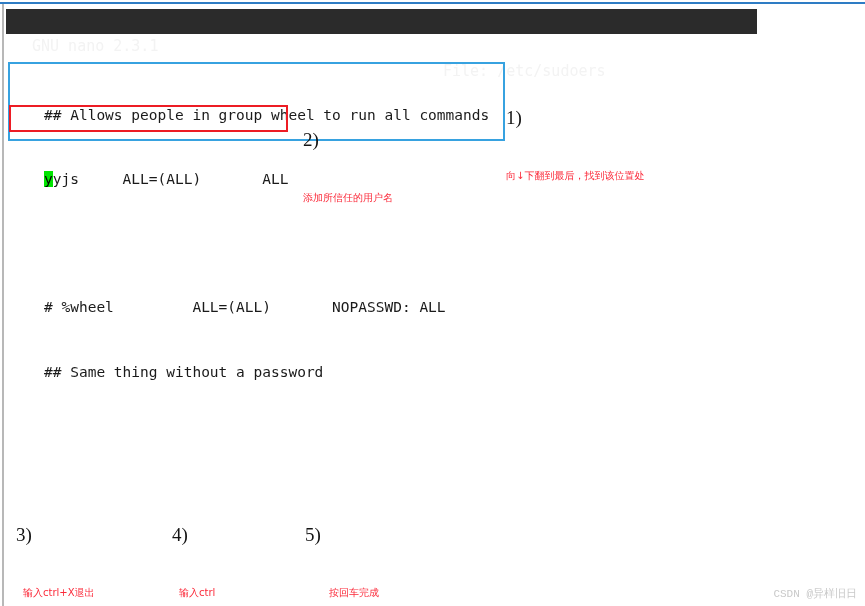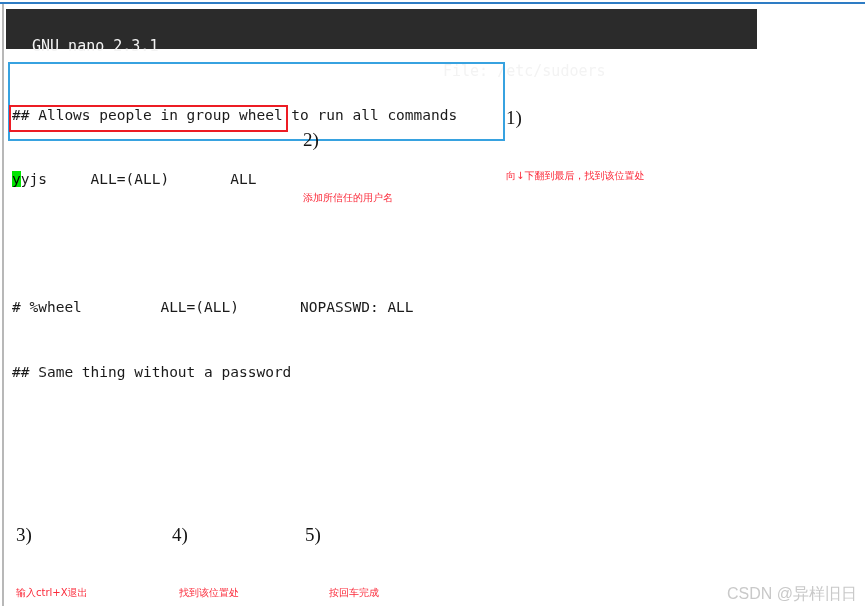--- a/index.html
+++ b/index.html
@@ -28,41 +28,41 @@
     position: absolute;
     left: 2px; top: 4px;
     width: 2px; height: 602px;
     background: #b8b8b8;
   }
 
   
   #title-bar {
     position: absolute;
     left: 6px; top: 9px;
-    width: 751px; height: 40px;
+    width: 751px; height: 25px;
     background: #2b2b2b;
     color: #f3f3f3;
     font-size: 15px;
     line-height: 25px;
     white-space: pre;
   }
   #title-bar .tb-app  { position: absolute; left: 26px; }
   #title-bar .tb-file { position: absolute; left: 437px; }
 
   
   #editor {
     position: absolute;
     left: 12px; top: 62px;
     width: 760px;
     font-size: 14.5px;
     line-height: 21.4px;
     color: #1a1a1a;
     white-space: pre;
   }
-  #editor .line { height: 21.4px; }
+  #editor .line { height: 21.4px; padding-left: 32px; }
   #editor .cursor {
     background: #00e400;
     color: #000000;
   }
 
   
   #blue-box {
     position: absolute;
     left: 8px; top: 62px;
     width: 497px; height: 79px;
@@ -93,21 +93,21 @@
     color: #fb2a3a;
     font-family: "DejaVu Sans", "Liberation Sans", sans-serif;
     font-size: 10px;
     line-height: 20px;
   }
 
   #anno-1 { left: 506px; top: 70px; }
   #anno-2 { left: 303px; top: 92px; }
   #anno-2 .cn { margin-left: 0; }
   #anno-3 { left: 16px;  top: 487px; }
-  #anno-3 .cn { }
+  #anno-3 .cn { margin-left: 7px; }
   #anno-4 { left: 172px; top: 487px; }
   #anno-4 .cn { margin-left: 7px; }
   #anno-5 { left: 305px; top: 487px; }
   #anno-5 .cn { margin-left: 24px; }
 
   
   #help-bar {
     position: absolute;
     left: 12px; top: 541px;
     width: 840px;
@@ -118,22 +118,22 @@
   }
   #help-bar .hrow { position: relative; height: 21.5px; }
   #help-bar .cell { position: absolute; white-space: pre; }
   #help-bar .c0 { left: 0px; }
 
   
   #watermark {
     position: absolute;
     right: 8px; bottom: 2px;
     color: #c9c9c9;
-    font-family: Liberation Sans, sans-serif;
-    font-size: 16px;
+    font-family: Liberation Mono, monospace;
+    font-size: 11px;
     line-height: 20px;
     white-space: pre;
   }
 </style>
 </head>
 <body>
 
 <div id="top-rule"></div>
 <div id="left-rule"></div>
 
@@ -170,21 +170,21 @@
 <div class="anno" id="anno-2">
   <span class="num">2)</span>
   <span class="cn">添加所信任的用户名</span>
 </div>
 <div class="anno" id="anno-3">
   <span class="num">3)</span>
   <span class="cn">输入ctrl+X退出</span>
 </div>
 <div class="anno" id="anno-4">
   <span class="num">4)</span>
-  <span class="cn">找到该位置处</span>
+  <span class="cn">输入ctrl</span>
 </div>
 <div class="anno" id="anno-5">
   <span class="num">5)</span>
   <span class="cn">按回车完成</span>
 </div>
 
 <div id="help-bar">
   <div class="hrow">
     <span class="cell c0"></span>
     

